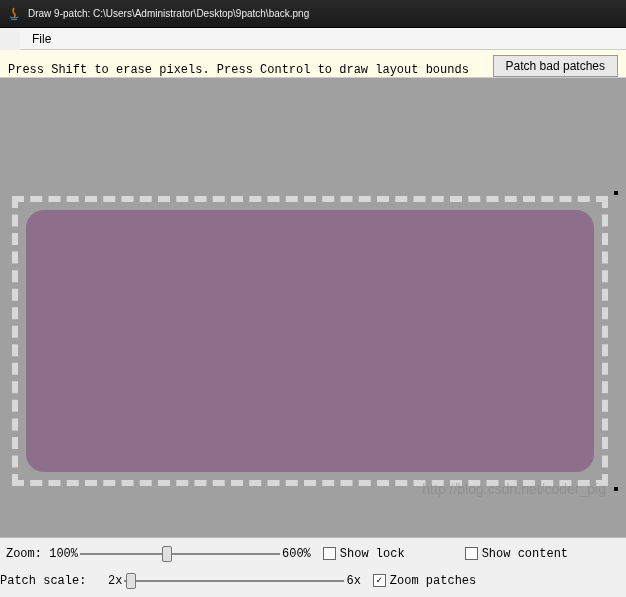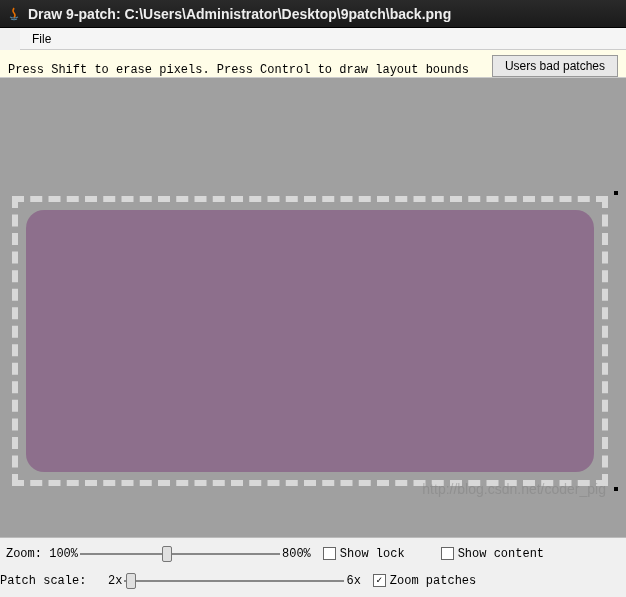--- a/index.html
+++ b/index.html
@@ -2,21 +2,21 @@
 <html><head>
   <meta charset="utf-8">
   <style>
     * { box-sizing: border-box; margin: 0; padding: 0; }
     body { font-family: Arial, sans-serif; font-size: 12px; width: 626px; height: 597px; overflow: hidden; background: #000; }
     
     .window { width: 626px; height: 597px; display: flex; flex-direction: column; background: #f0f0f0; }
     
     .titlebar { height: 28px; background: linear-gradient(#2a2a2a, #1a1a1a); color: #eee; display: flex; align-items: center; padding: 0 6px; gap: 6px; border-bottom: 1px solid #000; }
     .java-icon { width: 16px; height: 16px; display: flex; align-items: center; justify-content: center; }
-    .title-text { font-size: 14px; font-weight: bold; }
+    .title-text { font-size: 10px; }
     
     .menubar { height: 22px; background: #f5f5f5; border-bottom: 1px solid #ccc; display: flex; align-items: center; padding: 0 6px; margin-left: 20px; }
     .menu-item { padding: 2px 6px; cursor: default; }
     
     .toolbar { height: 28px; background: #fffde8; border-bottom: 1px solid #ccc; display: flex; align-items: flex-end; padding: 0 8px; font-family: "Courier New", monospace; font-size: 12px; }
     .tip-text { flex: 1; }
     .bad-patches-btn { background: #e8e8e8; border: 1px solid #999; padding: 3px 12px; font-size: 12px; cursor: pointer; font-family: Arial; }
     
     .canvas-area { flex: 1; background: #a0a0a0; position: relative; overflow: hidden; }
     .patch-image { position: absolute; left: 12px; top: 118px; width: 596px; height: 290px; }
@@ -51,46 +51,46 @@
     </span>
     <span class="title-text">Draw 9-patch: C:\Users\Administrator\Desktop\9patch\back.png</span>
   </div>
 
   <div class="menubar">
     <span class="menu-item">File</span>
   </div>
 
   <div class="toolbar">
     <span class="tip-text">Press Shift to erase pixels. Press Control to draw layout bounds</span>
-    <button class="bad-patches-btn">Users bad patches</button>
+    <button class="bad-patches-btn">Patch bad patches</button>
   </div>
 
   <div class="canvas-area">
     <div class="patch-image">
       <div class="dashed-border"></div>
       <div class="purple-rect"></div>
       <div class="black-dot-1"></div>
       <div class="black-dot-2"></div>
     </div>
     <div class="watermark">http://blog.csdn.net/coder_pig</div>
   </div>
 
   <div class="bottom-panel">
     <div class="control-row">
       <span class="label" style="width:78px; text-align:right;"><span>Zoom: </span><span>100%</span></span>
       <div class="slider">
         <div class="slider-track"></div>
         <div class="slider-thumb" style="left:82px;"></div>
       </div>
-      <span class="label">800%</span>
+      <span class="label">600%</span>
       <div class="checkbox-wrap">
         <div class="checkbox"></div>
         <span>Show lock</span>
       </div>
-      <div class="checkbox-wrap" style="margin-left:36px;">
+      <div class="checkbox-wrap" style="margin-left:60px;">
         <div class="checkbox"></div>
         <span>Show content</span>
       </div>
     </div>
     <div class="control-row">
       <span class="label"><span>Patch scale:   </span><span>2x</span></span>
       <div class="slider" style="width:220px;">
         <div class="slider-track"></div>
         <div class="slider-thumb" style="left:2px;"></div>
       </div>

